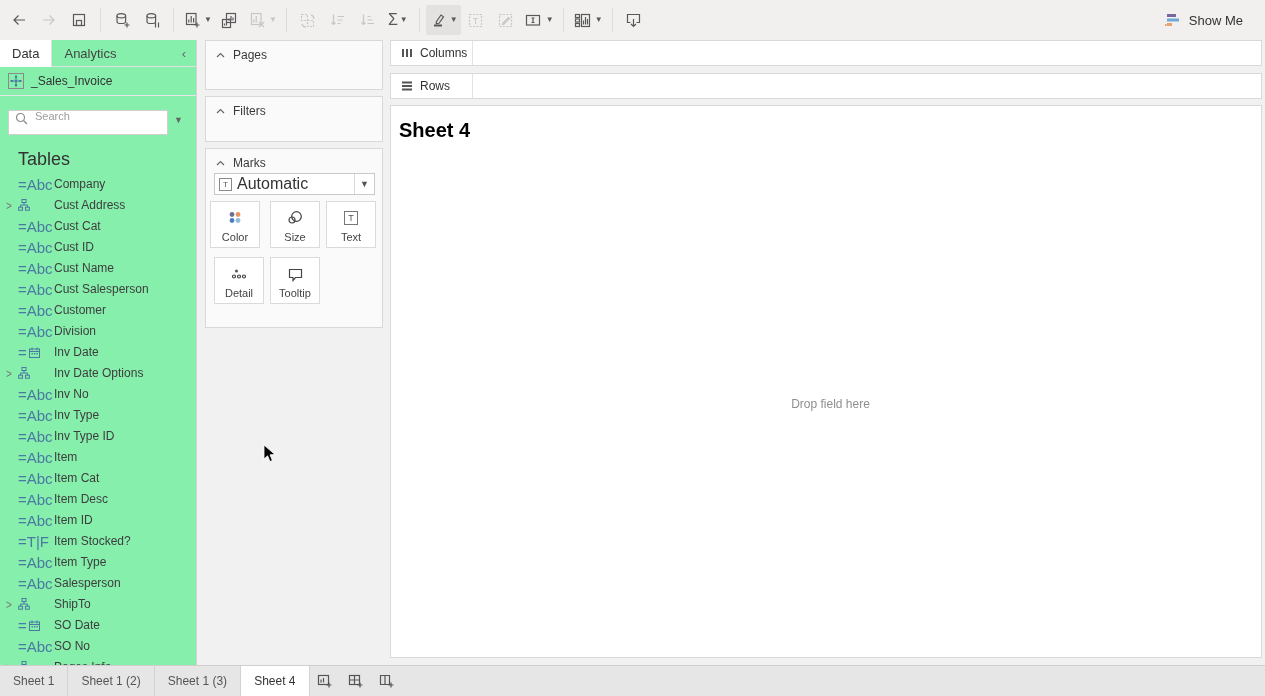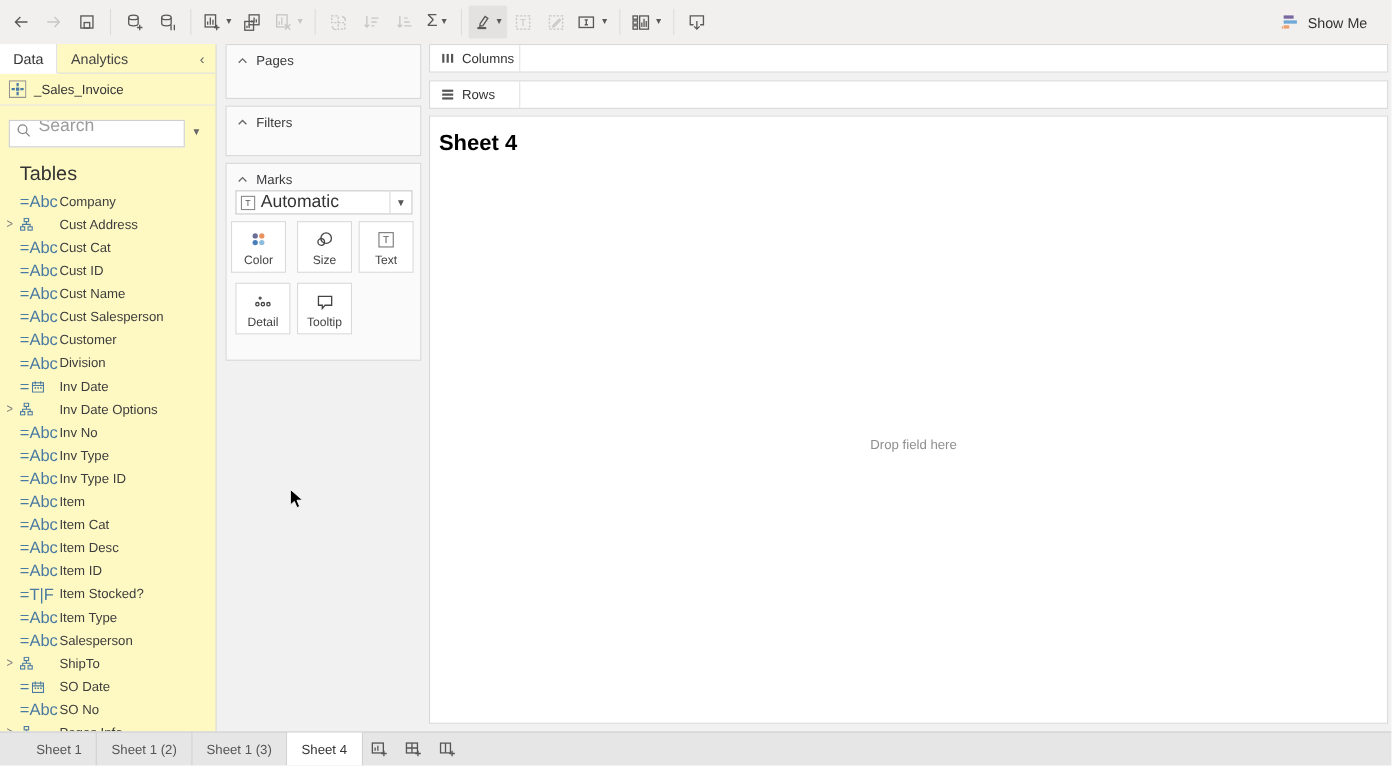--- a/index.html
+++ b/index.html
@@ -29,32 +29,32 @@
   .tb-sep { width:1px; height:24px; background:#dcdcdc; margin:0 6px; }
   .sigma { font-size:16px; line-height:1; font-weight:400; }
   #show-me {
     margin-left:auto; margin-right:22px; display:flex; align-items:center; gap:7px;
     color:#333; font-size:13px; cursor:pointer;
   }
 
   
   #data-panel {
     position:absolute; left:0; top:40px; width:197px; height:625px;
-    background:#fef9c3; border-right:1px solid #d4d4d4; overflow:hidden;
+    background:#86efac; border-right:1px solid #d4d4d4; overflow:hidden;
   }
   #panel-tabs { display:flex; height:27px; border-bottom:1px solid #e0e0e0; align-items:stretch; font-size:13px; }
   .ptab { display:flex; align-items:center; padding:0 12px; color:#333; cursor:pointer; }
   .ptab.active { background:#fff; border-right:1px solid #e0e0e0; margin-bottom:-1px; border-bottom:1px solid #fff; font-weight:400; }
   .ptab.inactive { color:#444; }
   #collapse-btn { margin-left:auto; padding:0 10px; display:flex; align-items:center; color:#666; font-size:13px; cursor:pointer; }
   #datasource-row { display:flex; align-items:center; height:29px; padding:0 8px; border-bottom:1px solid #e6e6e6; font-size:12px; gap:7px; }
   #search-row { display:flex; align-items:center; padding:10px 8px 8px 8px; gap:4px; }
   #search-box { position:relative; width:160px; }
   #search-input {
-    width:160px; height:25px; border:1px solid #cfcfcf; font-size:16px;
+    width:160px; height:25px; border:1px solid #cfcfcf; font-size:11px;
     padding:0 6px 12px 26px; color:#333; outline:none; background:#fff;
     font-family:"Liberation Sans", sans-serif;
   }
   #search-input::placeholder { color:#9b9b9b; }
   #search-mag { position:absolute; left:7px; top:6px; color:#8a8a8a; }
   .small-caret { font-size:9px; color:#666; cursor:pointer; padding:2px; }
   #tables-label { font-size:18px; color:#333; padding:6px 0 4px 18px; }
   #field-list { }
   .field-row { display:flex; align-items:center; height:21px; font-size:12px; color:#3d3d3d; cursor:pointer; }
   .chev { width:12px; margin-left:6px; font-size:10px; color:#777; text-align:left; transform:scaleY(1.2); }
@@ -639,21 +639,21 @@
     <div class="shelf-drop"></div>
   </div>
 
   <div id="sheet-view">
     <div id="sheet-title">Sheet 4</div>
     <div id="drop-hint">Drop field here</div>
   </div>
 </div>
 
 <div id="bottom-bar">
-  <div id="tab-strip" style="display:flex;align-items:stretch;margin-left:20px;">
+  <div id="tab-strip" style="display:flex;align-items:stretch;">
       <div class="sheet-tab">Sheet 1</div>
       <div class="sheet-tab">Sheet 1 (2)</div>
       <div class="sheet-tab">Sheet 1 (3)</div>
       <div class="sheet-tab active">Sheet 4</div>
     </div>
   <div class="new-tab-btn">
     <span>
       <svg width="18" height="18" viewBox="0 0 18 18">
           <rect class="ic" x="2.5" y="3.5" width="10" height="9"></rect>
           <path class="ic" d="M5 10.5v-3M7.5 10.5V6"></path>

